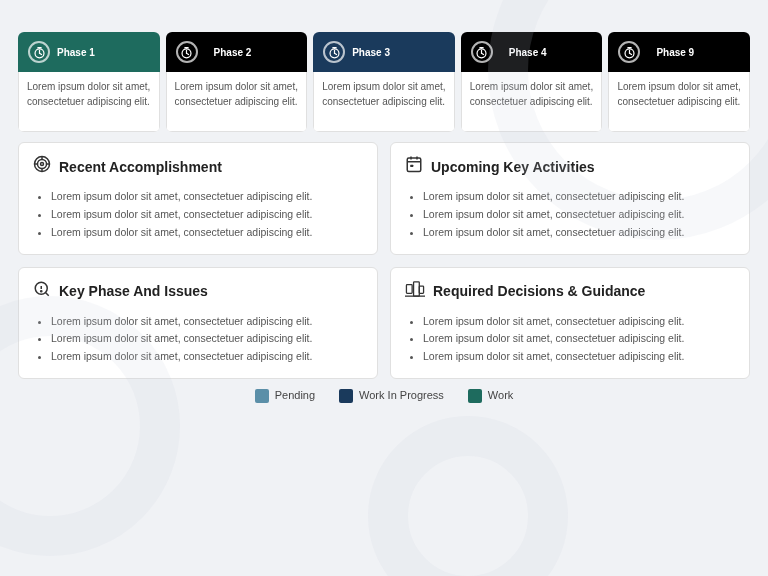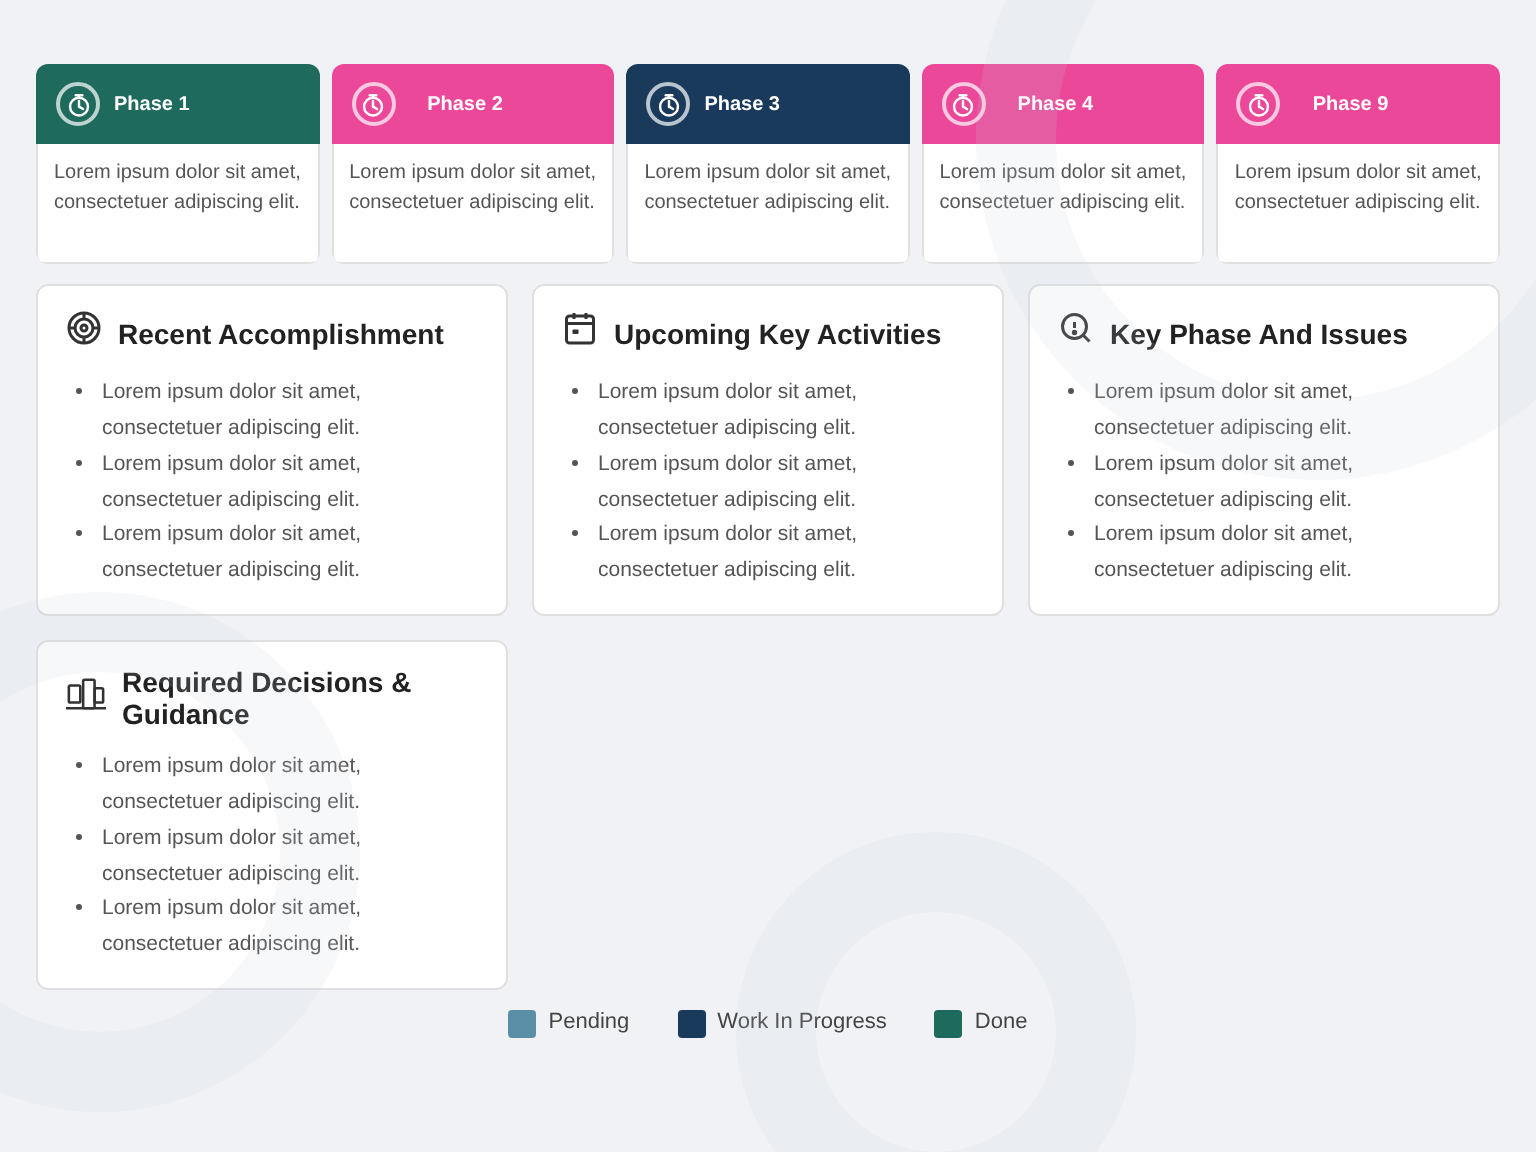--- a/index.html
+++ b/index.html
@@ -53,21 +53,21 @@
       display: flex;
       align-items: center;
       gap: 7px;
       padding: 9px 10px;
       color: white;
       font-weight: 700;
       font-size: 10px;
       border-radius: 4px 4px 0 0;
     }
 
-    .phase-header.pending { background: #ec4899; gap: 16px; }
+    .phase-header.pending { background: #000000; gap: 16px; }
     .phase-header.wip { background: #1a3a5c; }
     .phase-header.done { background: #1e6b5e; }
 
     .phase-icon {
       width: 22px;
       height: 22px;
       border: 2px solid rgba(255,255,255,0.7);
       border-radius: 50%;
       display: flex;
       align-items: center;
@@ -84,21 +84,21 @@
       line-height: 1.5;
       border-radius: 0 0 4px 4px;
       min-height: 60px;
       border: 1px solid #e0e0e0;
       border-top: none;
     }
 
     
     .bottom-grid {
       display: grid;
-      grid-template-columns: 1fr 1fr 1fr;
+      grid-template-columns: 1fr 1fr;
       gap: 12px;
       margin-top: 6px;
     }
 
     .info-card {
       background: white;
       border-radius: 6px;
       padding: 12px 14px;
       border: 1px solid #e0e0e0;
     }
@@ -329,17 +329,17 @@
   <div class="legend-item">
         <div class="legend-dot pending"></div>
         <span>Pending</span>
       </div>
       <div class="legend-item">
         <div class="legend-dot wip"></div>
         <span>Work In Progress</span>
       </div>
       <div class="legend-item">
         <div class="legend-dot done"></div>
-        <span>Done</span>
+        <span>Work</span>
       </div>
     </div>
 
 </div>
 
 </body></html>

